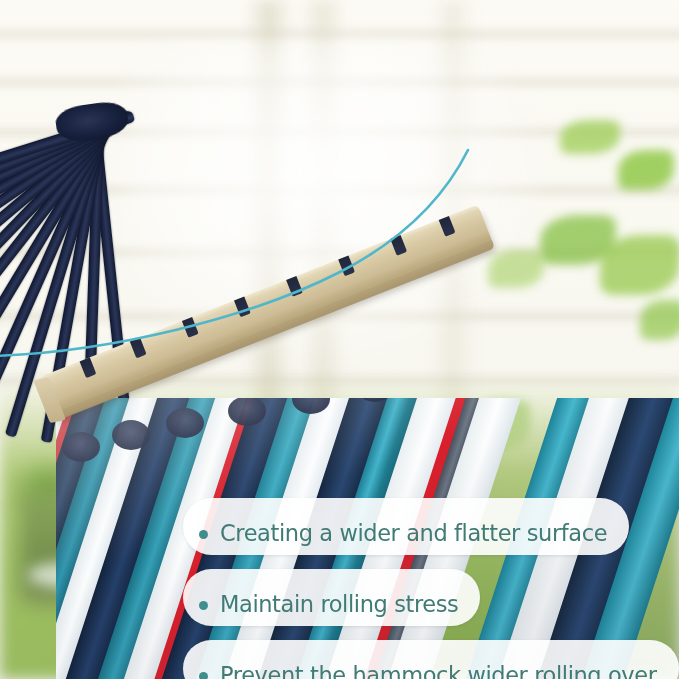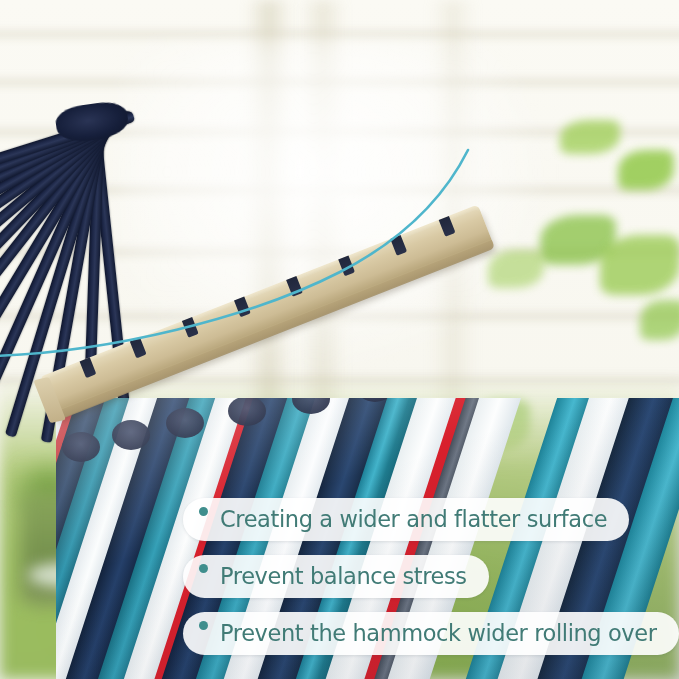--- a/index.html
+++ b/index.html
@@ -153,25 +153,25 @@
     -webkit-text-stroke:7px #ffffff;
     paint-order:stroke fill;
     text-transform:uppercase;
     filter:drop-shadow(0 1px 1px rgba(255,255,255,.9));
   }
   .headline .l{display:block;white-space:nowrap;transform:scaleX(1.04);transform-origin:left center;}
 
   
   .bullets{position:absolute;left:183px;top:498px;width:496px;}
   .pill{
-    display:flex;align-items:flex-start;
+    display:flex;align-items:center;
     background:rgba(255,255,255,.90);
     border-radius:999px;
     margin-bottom:14px;
-    padding:8px 22px 9px 16px;
+    padding:22px 22px 9px 16px;
     box-shadow:0 1px 3px rgba(40,60,70,.12);
     width:max-content;max-width:492px;
   }
   .dot{
     width:9px;height:9px;border-radius:50%;
     background:#3f8e8d;margin-right:12px;flex:0 0 auto;
     position:relative;top:1px;
   }
   .pill-text{
     font-family:"DejaVu Sans",sans-serif;
@@ -291,21 +291,21 @@
 
   <div class="bullets">
 
     <div class="pill">
       <span class="dot"></span>
       <span class="pill-text">Creating a wider and flatter surface</span>
     </div>
 
     <div class="pill">
       <span class="dot"></span>
-      <span class="pill-text">Prevent balance stress</span>
+      <span class="pill-text">Maintain rolling stress</span>
     </div>
 
     <div class="pill">
       <span class="dot"></span>
       <span class="pill-text">Prevent the hammock wider rolling over</span>
     </div>
 
   </div>
 
 </div>

